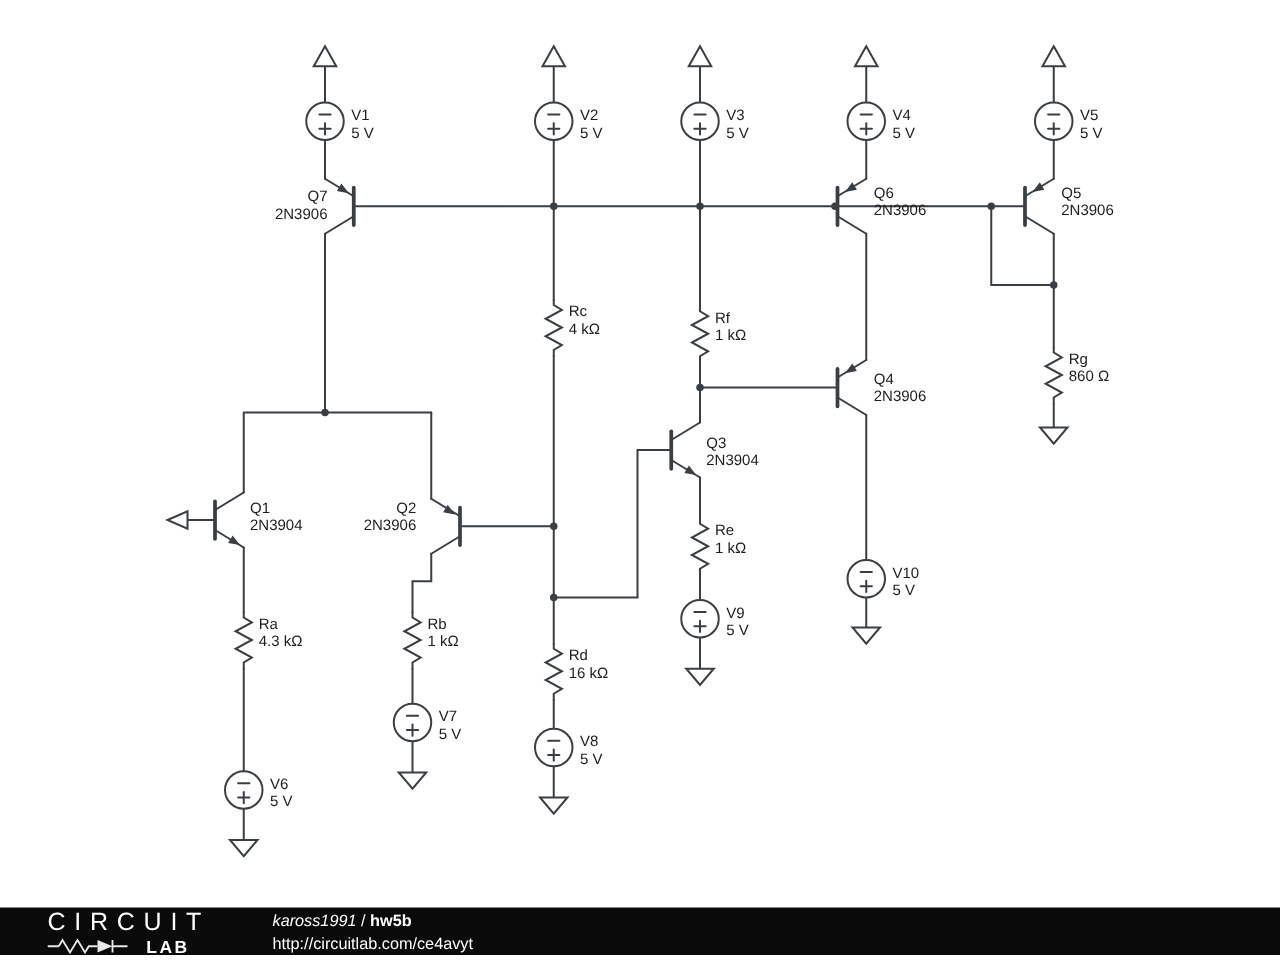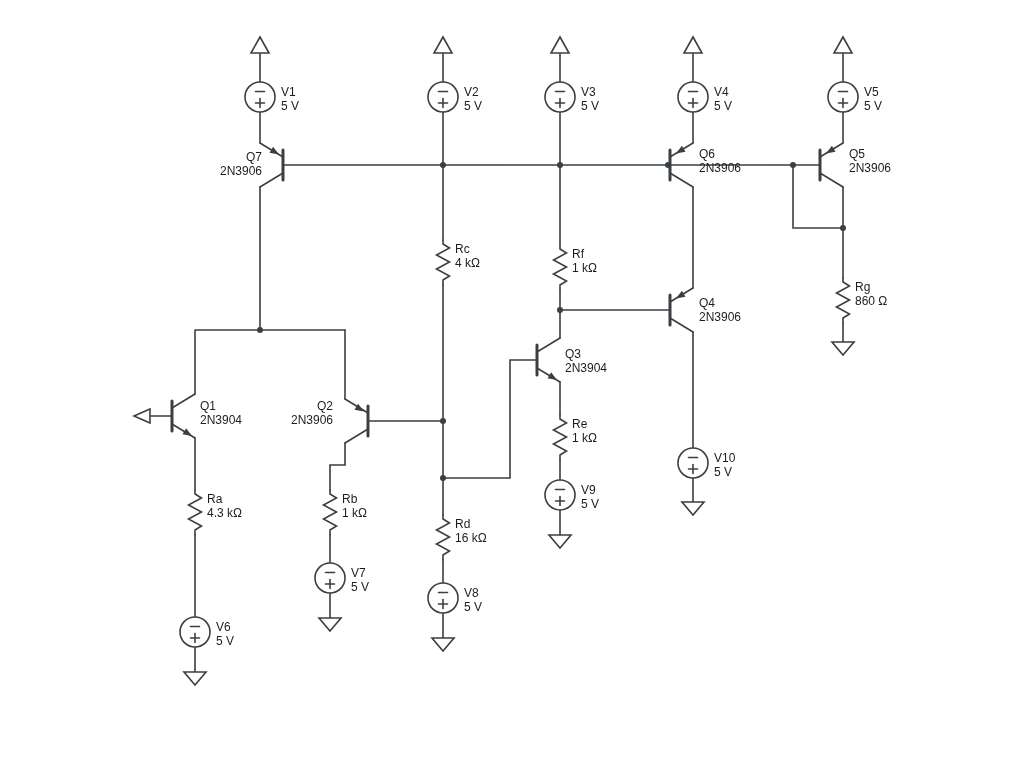--- a/index.html
+++ b/index.html
@@ -216,14 +216,31 @@
     <circle class="dot" cx="668" cy="165" r="3"></circle>
     <circle class="dot" cx="793" cy="165" r="3"></circle>
     <circle class="dot" cx="260" cy="330" r="3"></circle>
     <circle class="dot" cx="443" cy="421" r="3"></circle>
     <circle class="dot" cx="443" cy="478" r="3"></circle>
     <circle class="dot" cx="560" cy="310" r="3"></circle>
     <circle class="dot" cx="843" cy="228" r="3"></circle>
   </g>
 </svg>
 
-
+<div class="footer">
+  <div class="logo">
+    <div class="logo-top">CIRCUIT</div>
+    <div class="logo-bottom">
+      <svg width="74" height="14" viewBox="0 0 74 14">
+        <path d="M0 7H9 M9 7L12 2L18 12L24 2L30 12L33 7H40" stroke="#e8e8e8" stroke-width="1.5" fill="none"></path>
+        <polygon points="40,2 40,12 52,7" fill="#e8e8e8"></polygon>
+        <path d="M52 2V12 M52 7H64" stroke="#e8e8e8" stroke-width="1.5" fill="none"></path>
+      </svg>
+      <span class="lab">LAB</span>
+    </div>
+  </div>
+  <div class="meta">
+    <div class="line1"><span class="author">kaross1991</span><span class="sep"> / </span><span class="title">hw5b</span></div>
+    <div class="url">http://circuitlab.com/ce4avyt</div>
+  </div>
 </div>
 
+</div>
+
 </body></html>

